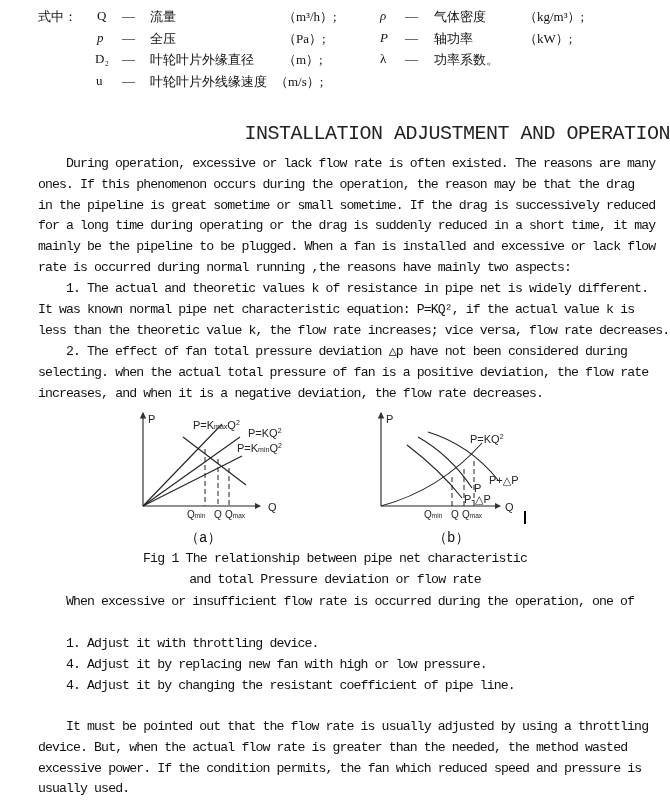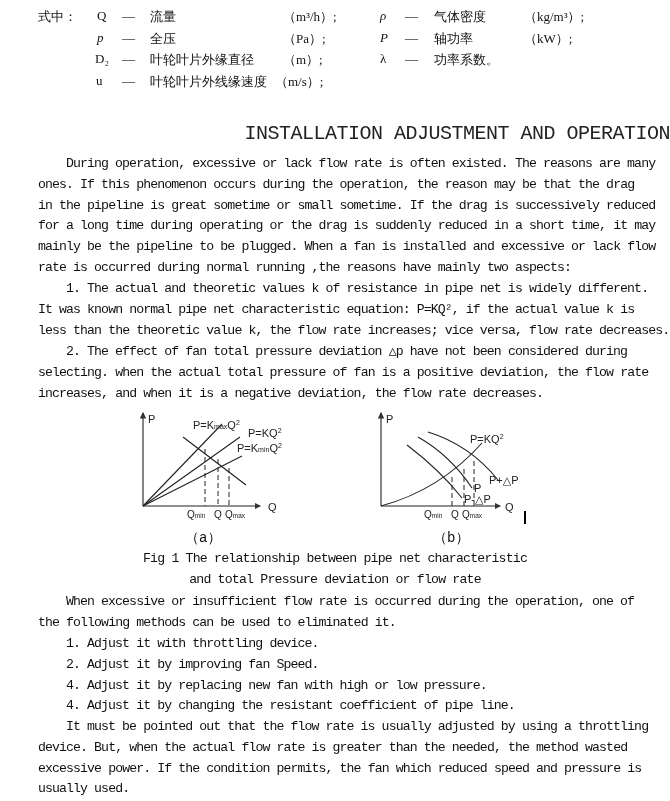--- a/index.html
+++ b/index.html
@@ -143,26 +143,24 @@
 
 <span class="abs figlabel" style="left:185px;top:529px;">（a）</span>
 <span class="abs figlabel" style="left:433px;top:529px;">（b）</span>
 <div class="cursor"></div>
 
 <div class="abs cap" style="top:551px;">Fig 1 The relationship between pipe net characteristic</div>
 <div class="abs cap" style="top:572px;">and total Pressure deviation or flow rate</div>
 
 <div class="para" style="top:592px;">
   <span class="ln ind">When excessive or insufficient flow rate is occurred during the operation, one of</span>
-  <span class="ln last">the following methods can be used to eliminated it.</span>
 </div>
 
 <div class="para" style="top:634px;">
   <span class="ln ind last">1. Adjust it with throttling device.</span>
-  <span class="ln ind last">2. Adjust it by improving fan Speed.</span>
   <span class="ln ind last">4. Adjust it by replacing new fan with high or low pressure.</span>
   <span class="ln ind last">4. Adjust it by changing the resistant coefficient of pipe line.</span>
 </div>
 
 <div class="para" style="top:717px;">
   <span class="ln ind">It must be pointed out that the flow rate is usually adjusted by using a throttling</span>
   <span class="ln">device. But, when the actual flow rate is greater than the needed, the method wasted</span>
   <span class="ln">excessive power. If the condition permits, the fan which reduced speed and pressure is</span>
   <span class="ln last">usually used.</span>
 </div>

